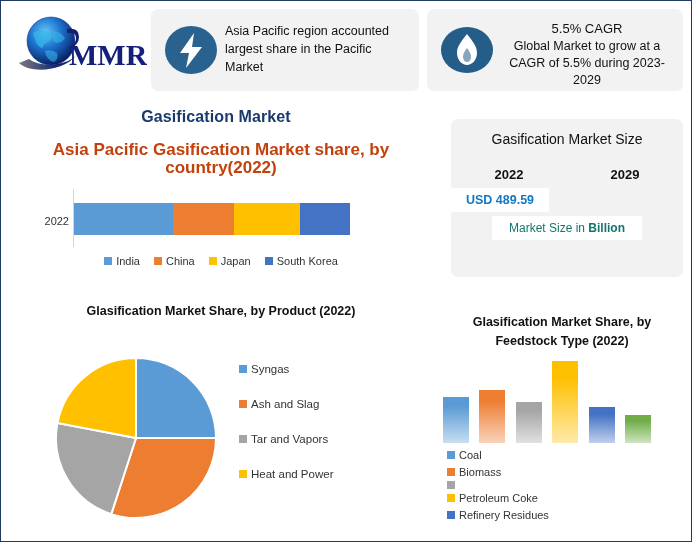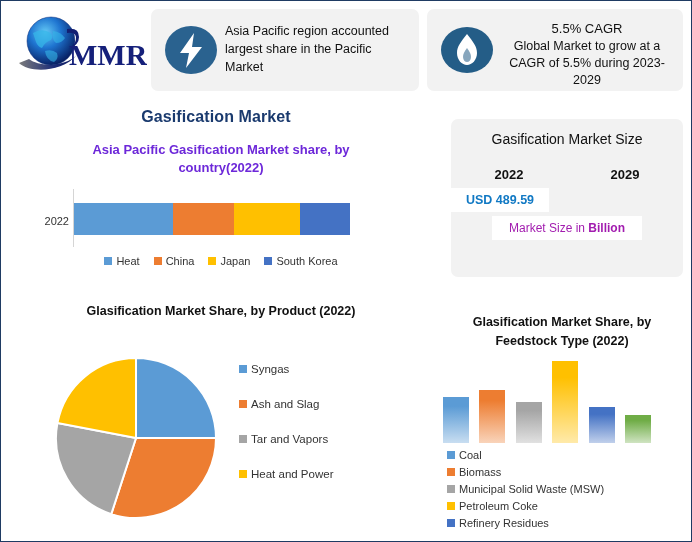--- a/index.html
+++ b/index.html
@@ -53,21 +53,21 @@
     position:absolute;left:0;top:107px;width:430px;
     text-align:center;
     font-size:16px;font-weight:bold;color:#1a3a6e;
     letter-spacing:.1px;
   }
 
   
   .bar-block{position:absolute;left:10px;top:140px;width:420px;height:140px;}
   .bar-title{
     width:340px;margin:0 auto;text-align:center;
-    font-size:13px;font-weight:bold;line-height:18px;color:#6d28d9;
+    font-size:17px;font-weight:bold;line-height:18px;color:#c2410c;
   }
   .bar-area{position:relative;margin-top:12px;height:58px;}
   .bar-axis{
     position:absolute;left:62px;top:0;width:1px;height:58px;background:#d5d5d5;
   }
   .bar-ylabel{
     position:absolute;left:18px;top:26px;width:40px;text-align:right;
     font-size:11px;color:#333;
   }
   .bar-track{
@@ -91,30 +91,30 @@
   .size-title{
     text-align:center;font-size:14px;font-weight:normal;color:#111;
     padding-top:12px;
   }
   .size-years{
     display:flex;justify-content:space-around;
     margin-top:20px;font-size:13px;font-weight:bold;color:#111;
   }
   .size-years span{width:96px;text-align:center;}
   .size-vals{
-    display:flex;justify-content:space-between;margin-top:6px;
+    display:flex;justify-content:center;margin-top:6px;flex-direction:column;
   }
   .size-val{
     width:98px;text-align:center;background:#ffffff;
     font-size:12.5px;font-weight:bold;color:#1179c4;
     padding:5px 0;
   }
   .size-unit{
     margin:4px auto 0;width:150px;background:#ffffff;
-    text-align:center;font-size:12px;color:#a21caf;padding:5px 0;
+    text-align:center;font-size:12px;color:#0f766e;padding:5px 0;
   }
   .size-unit b{font-weight:bold;}
 
   
   .pie-block{position:absolute;left:10px;top:300px;width:420px;height:235px;}
   .pie-title{
     width:330px;margin:0 auto;text-align:center;
     font-size:12.5px;font-weight:bold;line-height:20px;color:#111;
   }
   .pie-wrap{position:absolute;left:40px;top:52px;width:170px;height:170px;}
@@ -205,21 +205,21 @@
       <div class="bar-track" id="stacked-bar">
           <div class="bar-seg" style="width: 36%; background: rgb(91, 155, 213);"></div>
           <div class="bar-seg" style="width: 22%; background: rgb(237, 125, 49);"></div>
           <div class="bar-seg" style="width: 24%; background: rgb(255, 192, 0);"></div>
           <div class="bar-seg" style="width: 18%; background: rgb(68, 114, 196);"></div>
         </div>
     </div>
     <div class="bar-legend" id="bar-legend">
         <div class="lg-item">
           <span class="lg-swatch" style="background:#5b9bd5"></span>
-          <span>Heat</span>
+          <span>India</span>
         </div>
         <div class="lg-item">
           <span class="lg-swatch" style="background:#ed7d31"></span>
           <span>China</span>
         </div>
         <div class="lg-item">
           <span class="lg-swatch" style="background:#ffc000"></span>
           <span>Japan</span>
         </div>
         <div class="lg-item">
@@ -287,21 +287,20 @@
         <div class="lg-item">
           <span class="lg-swatch" style="background:#5b9bd5"></span>
           <span>Coal</span>
         </div>
         <div class="lg-item">
           <span class="lg-swatch" style="background:#ed7d31"></span>
           <span>Biomass</span>
         </div>
         <div class="lg-item">
           <span class="lg-swatch" style="background:#a5a5a5"></span>
-          <span>Municipal Solid Waste (MSW)</span>
         </div>
         <div class="lg-item">
           <span class="lg-swatch" style="background:#ffc000"></span>
           <span>Petroleum Coke</span>
         </div>
         <div class="lg-item">
           <span class="lg-swatch" style="background:#4472c4"></span>
           <span>Refinery Residues</span>
         </div>
       </div>

